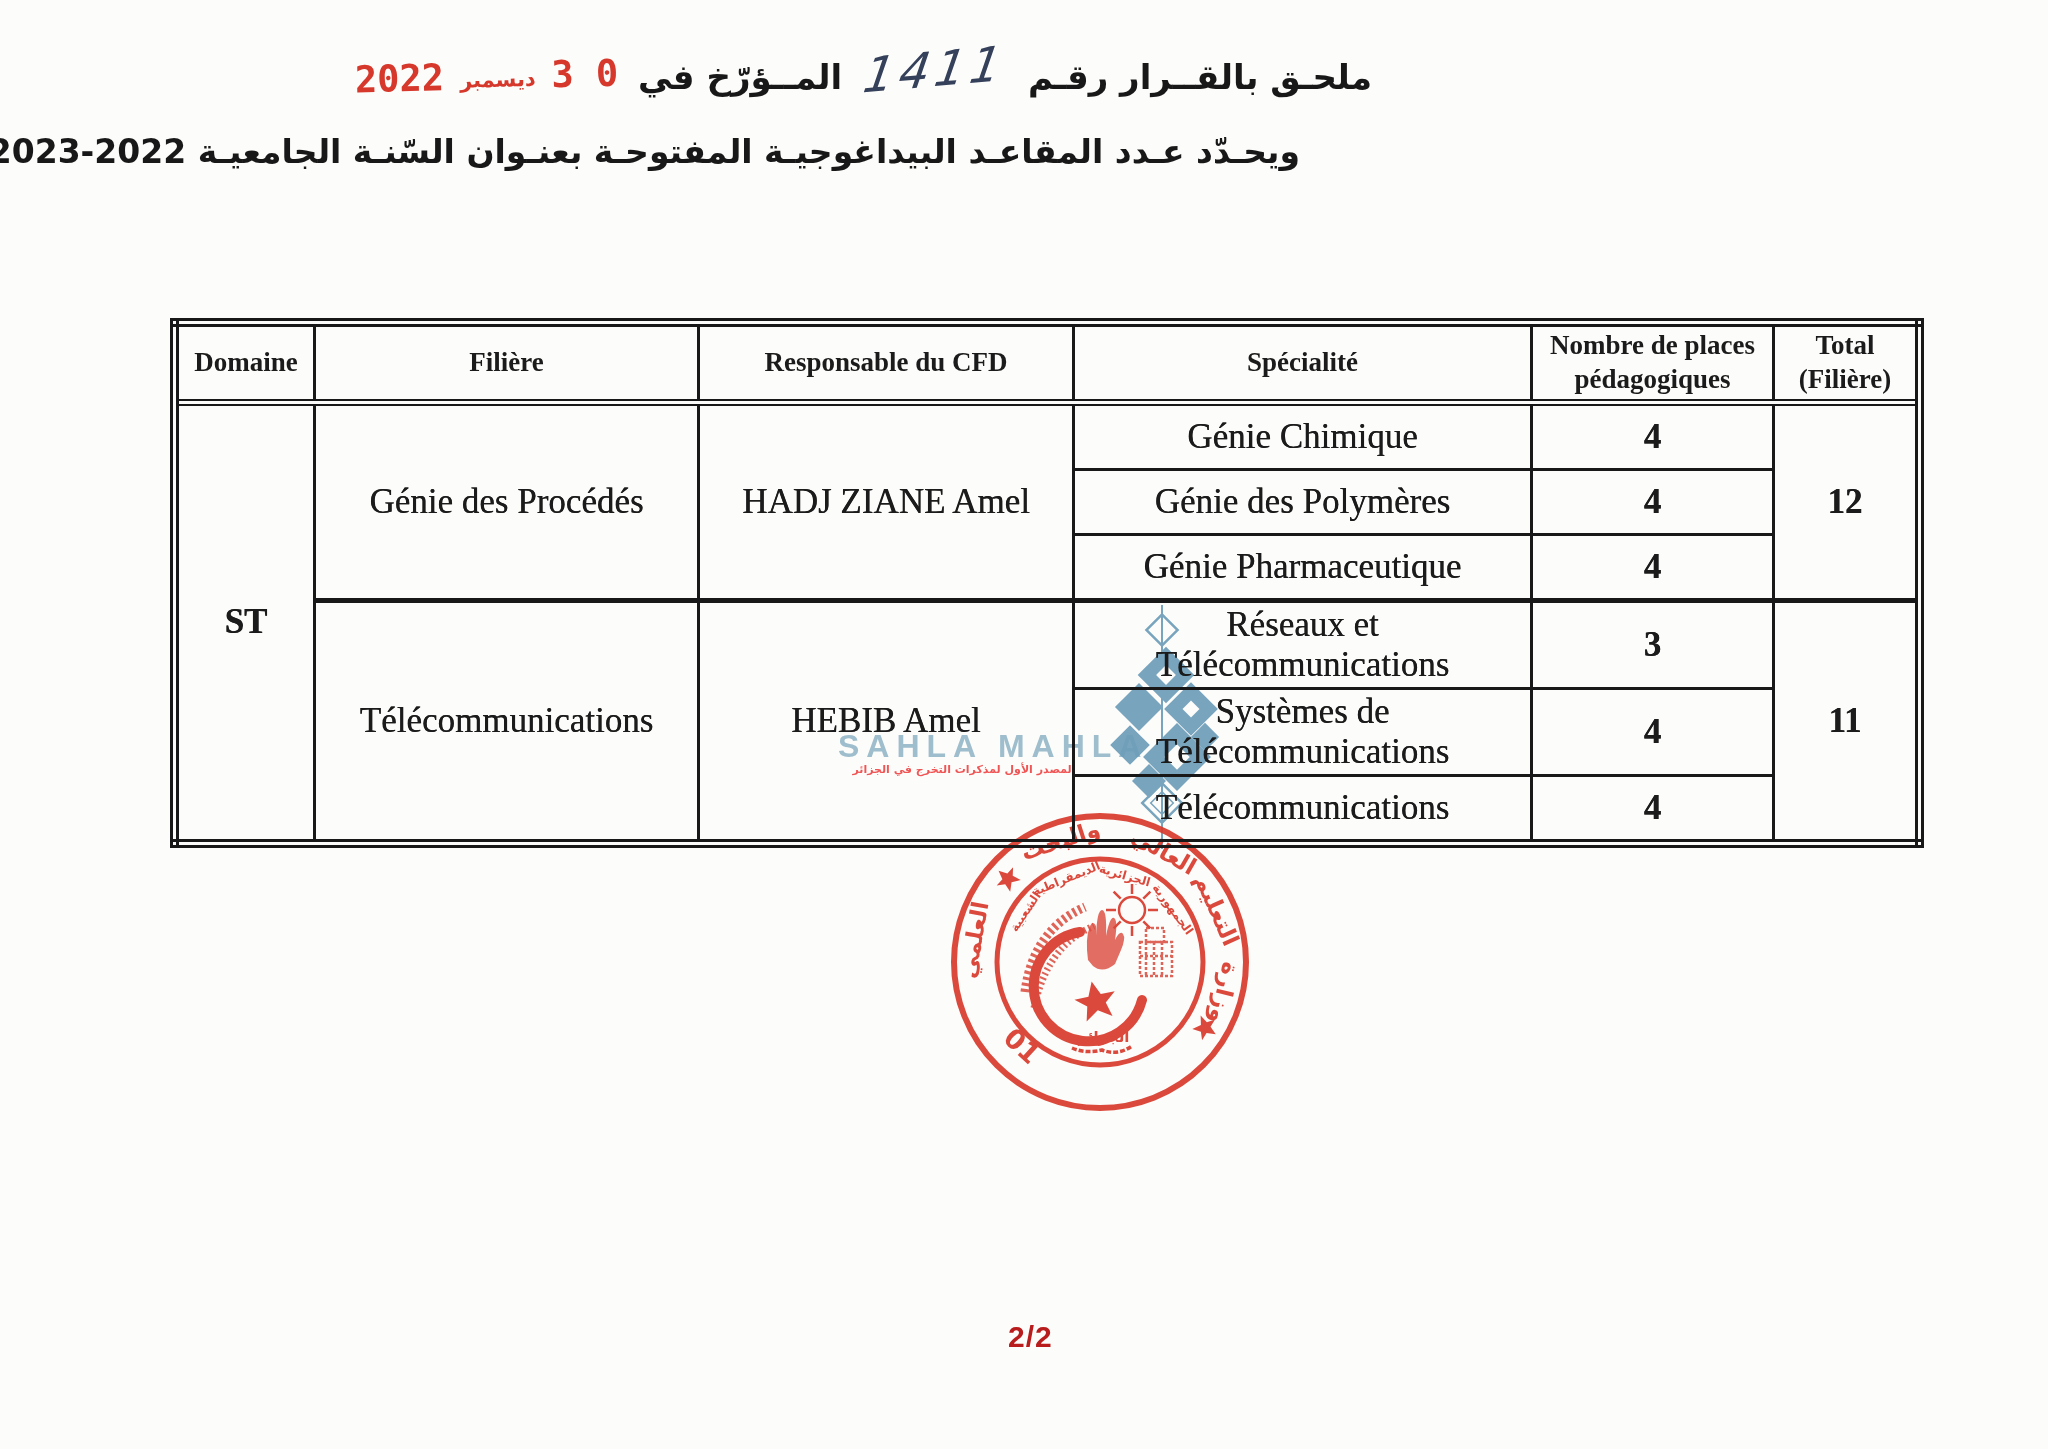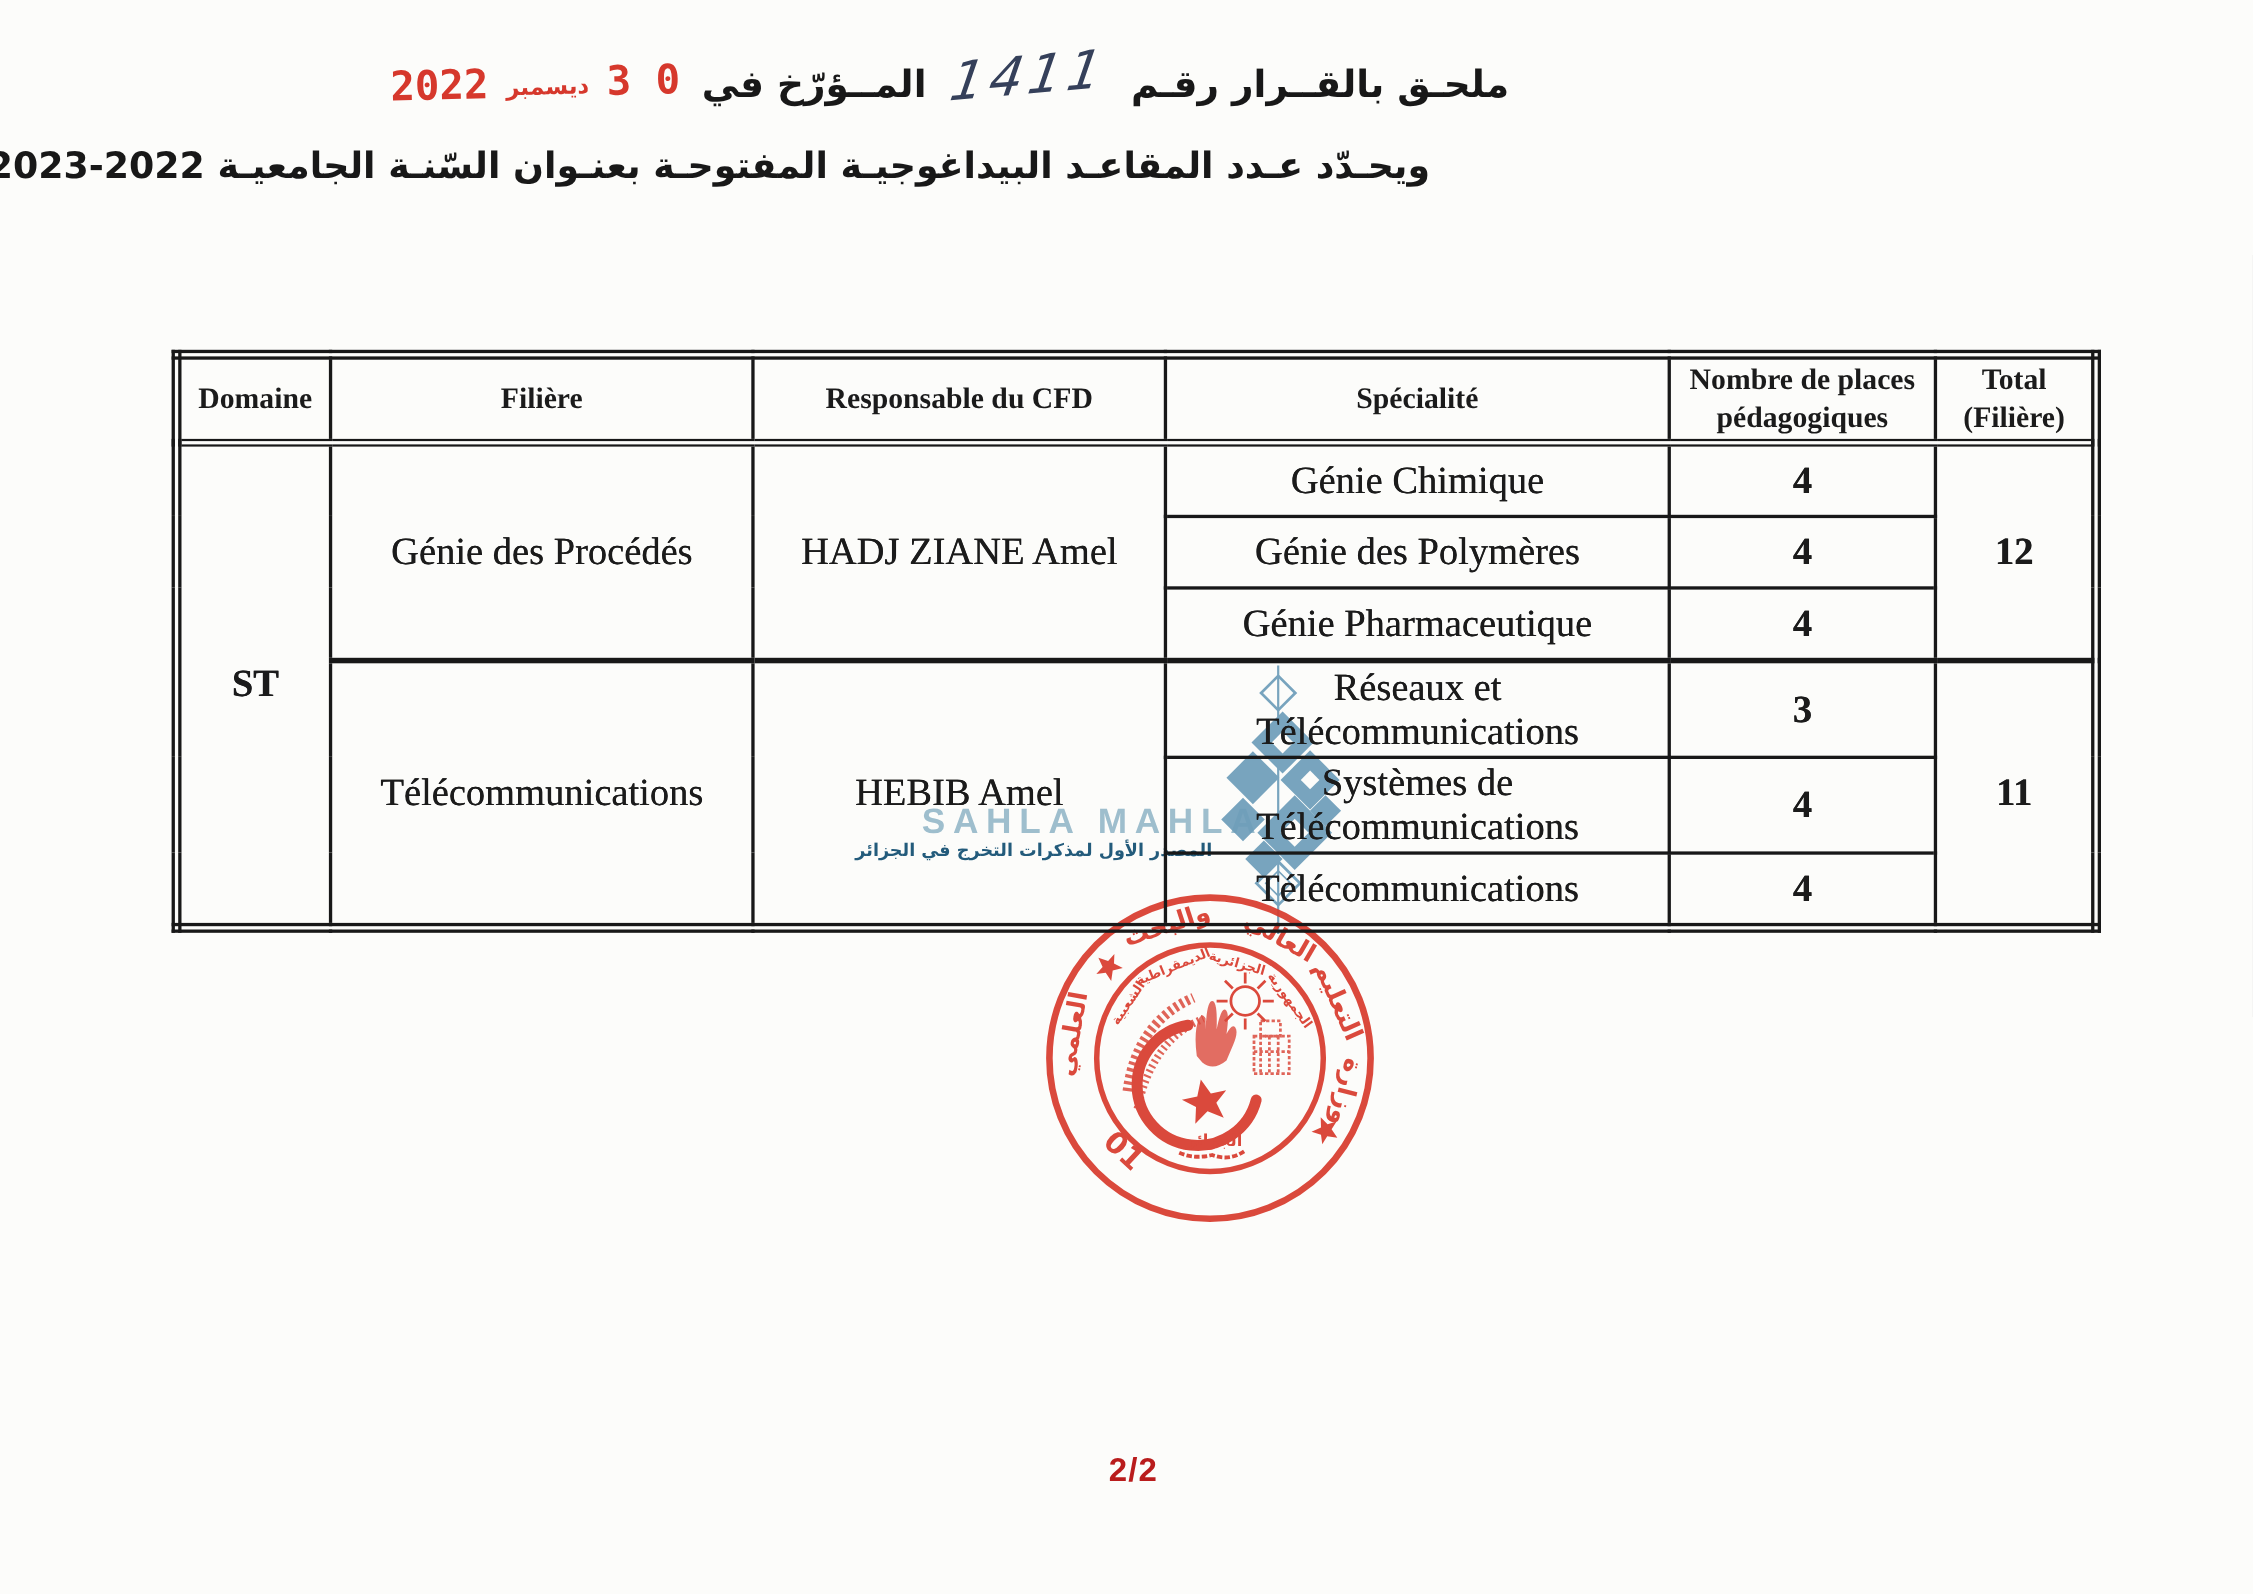--- a/index.html
+++ b/index.html
@@ -41,26 +41,26 @@
   .wm-brand {
     position:absolute; left:838px; top:728px; z-index:1;
     font-family:"Liberation Sans", sans-serif; font-weight:bold;
     font-size:32px; letter-spacing:7px; color:#9abbcb; opacity:.95;
     white-space:nowrap;
   }
   .wm-tagline {
     position:absolute; left:826px; top:763px; width:276px; z-index:1;
     direction:rtl; text-align:center;
     font-family:"DejaVu Sans", sans-serif; font-weight:bold;
-    font-size:16px; color:#0c4a6e; opacity:.9; white-space:nowrap;
+    font-size:11px; color:#ef4444; opacity:.9; white-space:nowrap;
   }
   .wm-logo { position:absolute; left:1101px; top:597px; z-index:1; }
 
   
-  .tbl-wrap { position:absolute; left:156px; top:318px; z-index:2; }
+  .tbl-wrap { position:absolute; left:170px; top:318px; z-index:2; }
   table.places {
     border-collapse:collapse; table-layout:fixed; width:1745px;
     background:transparent;
   }
   table.places th, table.places td {
     border:3px solid #181818; text-align:center; vertical-align:middle;
     padding:2px 6px; overflow:hidden;
   }
   table.places { border:9px double #181818; }
   table.places th {

